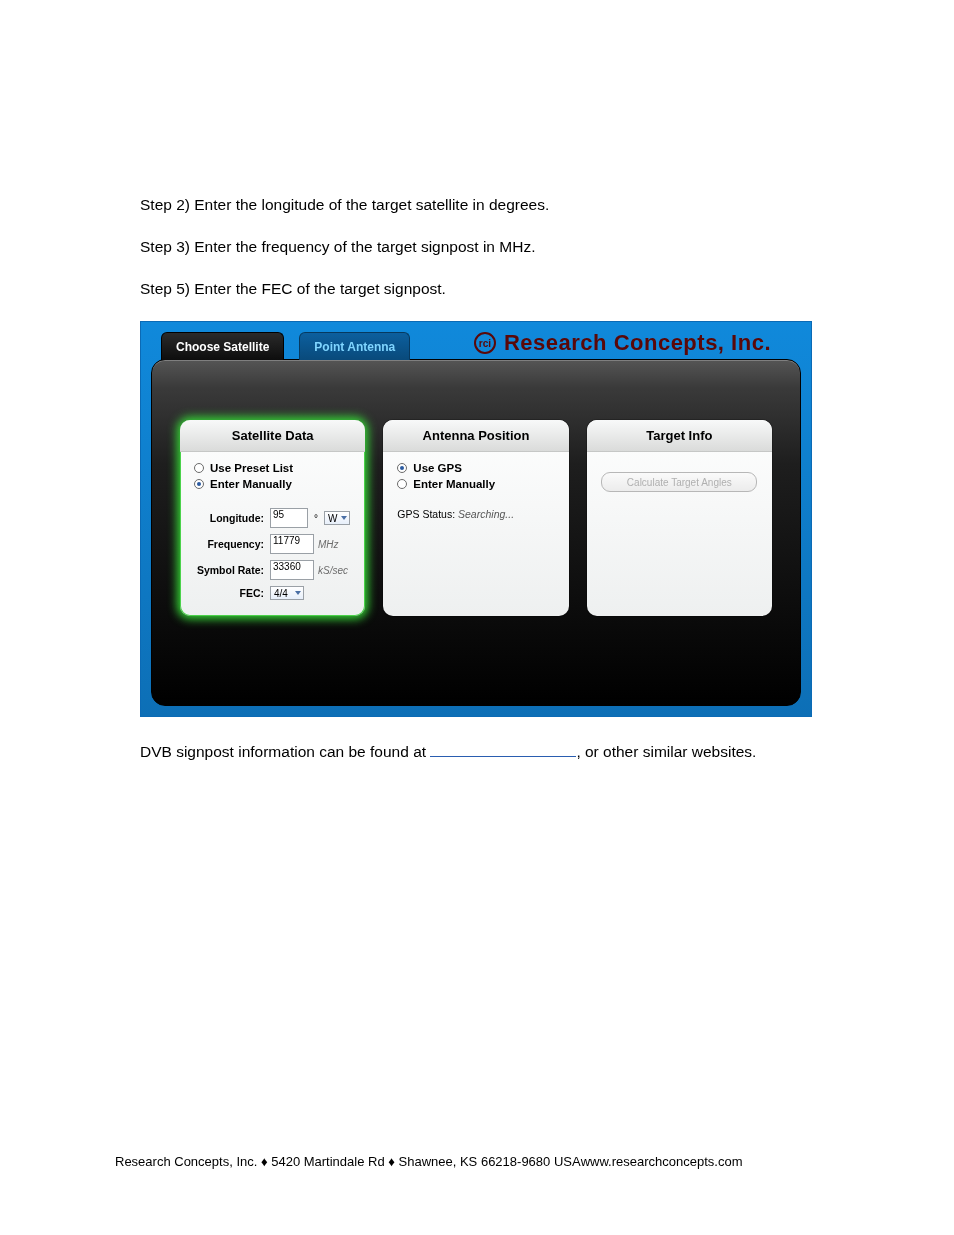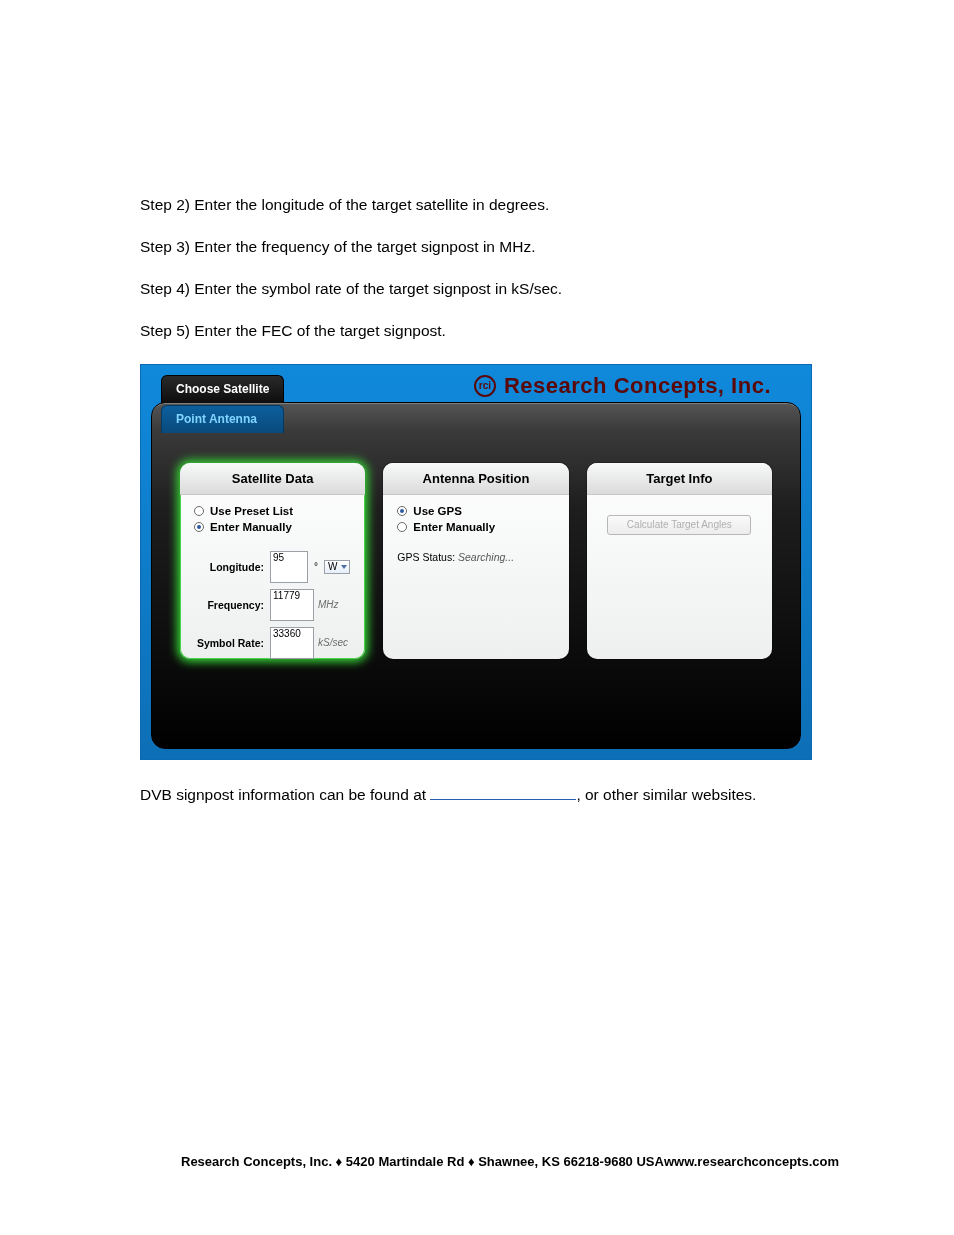--- a/index.html
+++ b/index.html
@@ -34,23 +34,22 @@
     position: absolute;
     inset: 0;
     background: linear-gradient(#1089db 0%, #0d6fb6 100%);
   }
   
   .tabbar {
     position: absolute;
     left: 20px;
     top: 10px;
     display: flex;
-    gap: 2px;
+    gap: 15px;
     z-index: 3;
-    flex-direction: column;
   }
   .tab {
     height: 28px;
     padding: 0 14px;
     display: flex;
     align-items: center;
     font-size: 12px;
     font-weight: bold;
     border-top-left-radius: 6px;
     border-top-right-radius: 6px;
@@ -163,21 +162,21 @@
     font-size: 10.5px;
   }
   .form-row .lbl {
     width: 72px;
     text-align: right;
     padding-right: 2px;
     font-weight: bold;
   }
   .tinput {
     width: 38px;
-    height: 32px;
+    height: 20px;
     border: 1px solid #9aa0a6;
     background: #fff;
     font-size: 10px;
     padding: 0 2px;
     text-align: left;
   }
   .deg { font-size: 10px; padding: 0 2px; }
   .sel {
     height: 14px;
     border: 1px solid #9aa0a6;
@@ -199,58 +198,56 @@
   .unit { font-style: italic; color: #6b6b6b; font-size: 10px; }
   .gps-status {
     margin-top: 18px;
     font-size: 10.5px;
   }
   .gps-status .bold { font-weight: normal; }
   .gps-status .val { font-style: italic; color: #565656; }
   .calc-btn {
     margin: 10px auto 0 auto;
     display: block;
-    width: 144px;
+    width: 156px;
     height: 20px;
     border: 1px solid #b7b7b7;
     background: linear-gradient(#fafafa,#ececec);
     color: #b0b0b0;
     font-size: 10px;
-    border-radius: 3px;
+    border-radius: 9px;
     cursor: default;
   }
   
   .caption {
     margin-top: 26px;
     font-size: 15.5px;
   }
   .caption .link-blank {
     display: inline-block;
     width: 146px;
     border-bottom: 1px solid #2a5db0;
   }
   
   .footer {
     position: absolute;
     left: 115px; right: 115px;
     bottom: 66px;
     display: flex;
-    justify-content: flex-end;
+    justify-content: flex-start;
     font-size: 13px;
     color: #000;
-    font-weight: bold;
   }
 </style>
 </head>
 <body>
 
 <div class="page">
   <p class="step">Step 2) Enter the longitude of the target satellite in degrees.</p>
   <p class="step">Step 3) Enter the frequency of the target signpost in MHz.</p>
-  <p class="step">Step 4) Enter the symbol rate of the target signpost in kS/sec.</p>
   <p class="step">Step 5) Enter the FEC of the target signpost.</p>
 
   <div class="shot">
     <div class="shot-bg"></div>
 
     <div class="tabbar">
       <div class="tab active">Choose Satellite</div>
       <div class="tab inactive">Point Antenna</div>
     </div>
 

